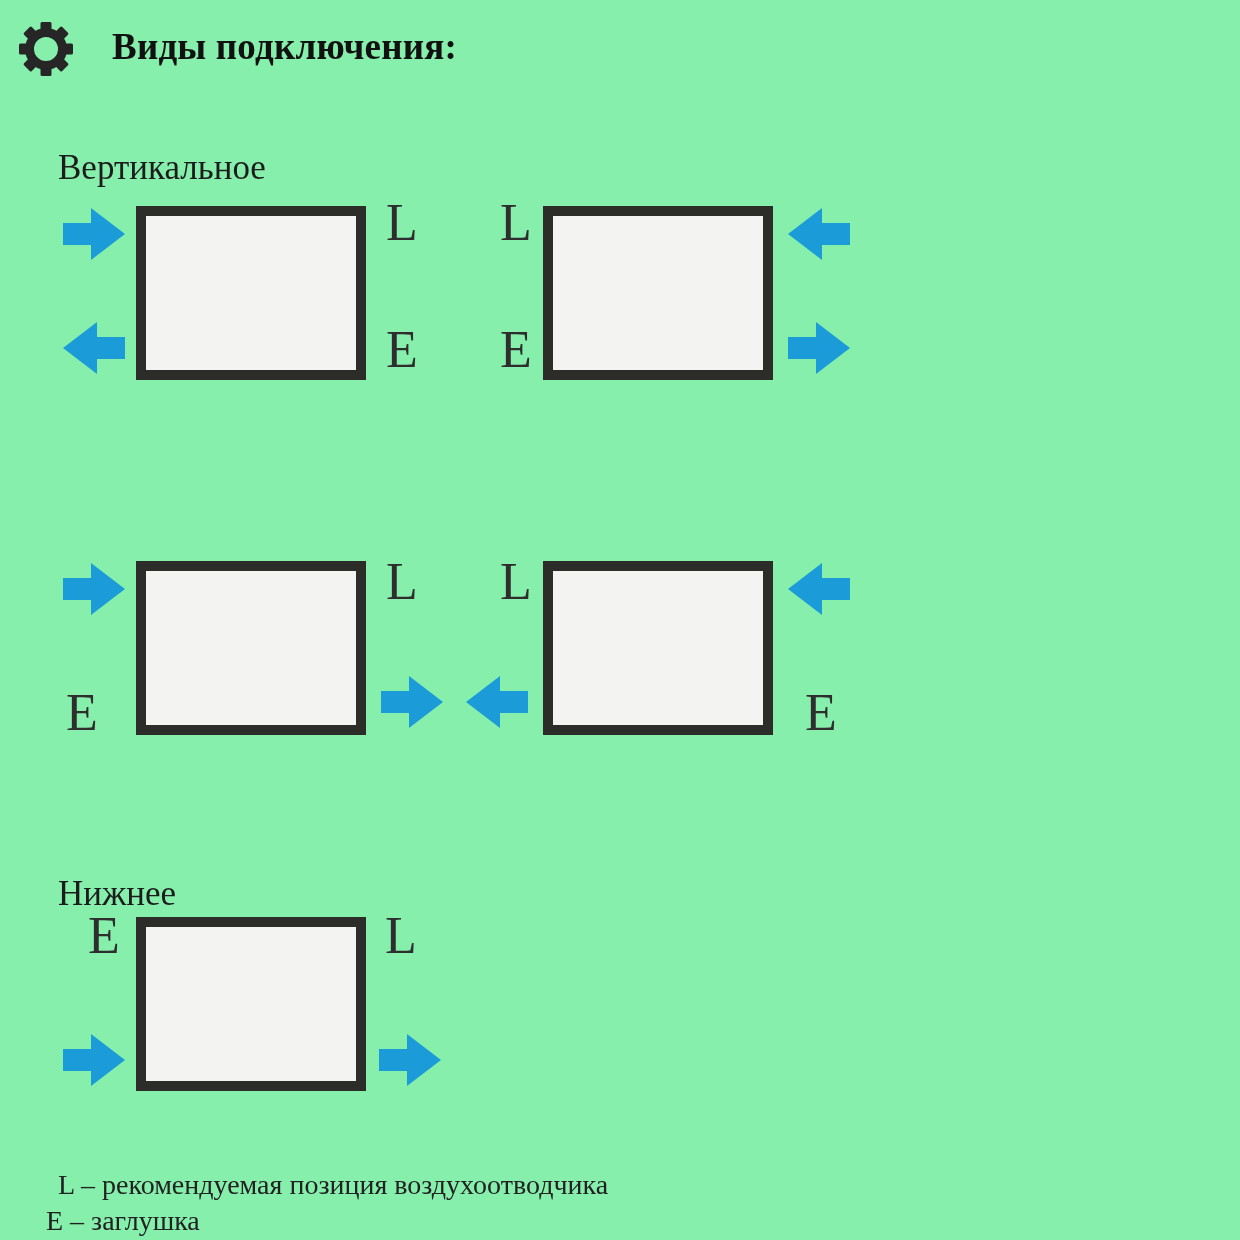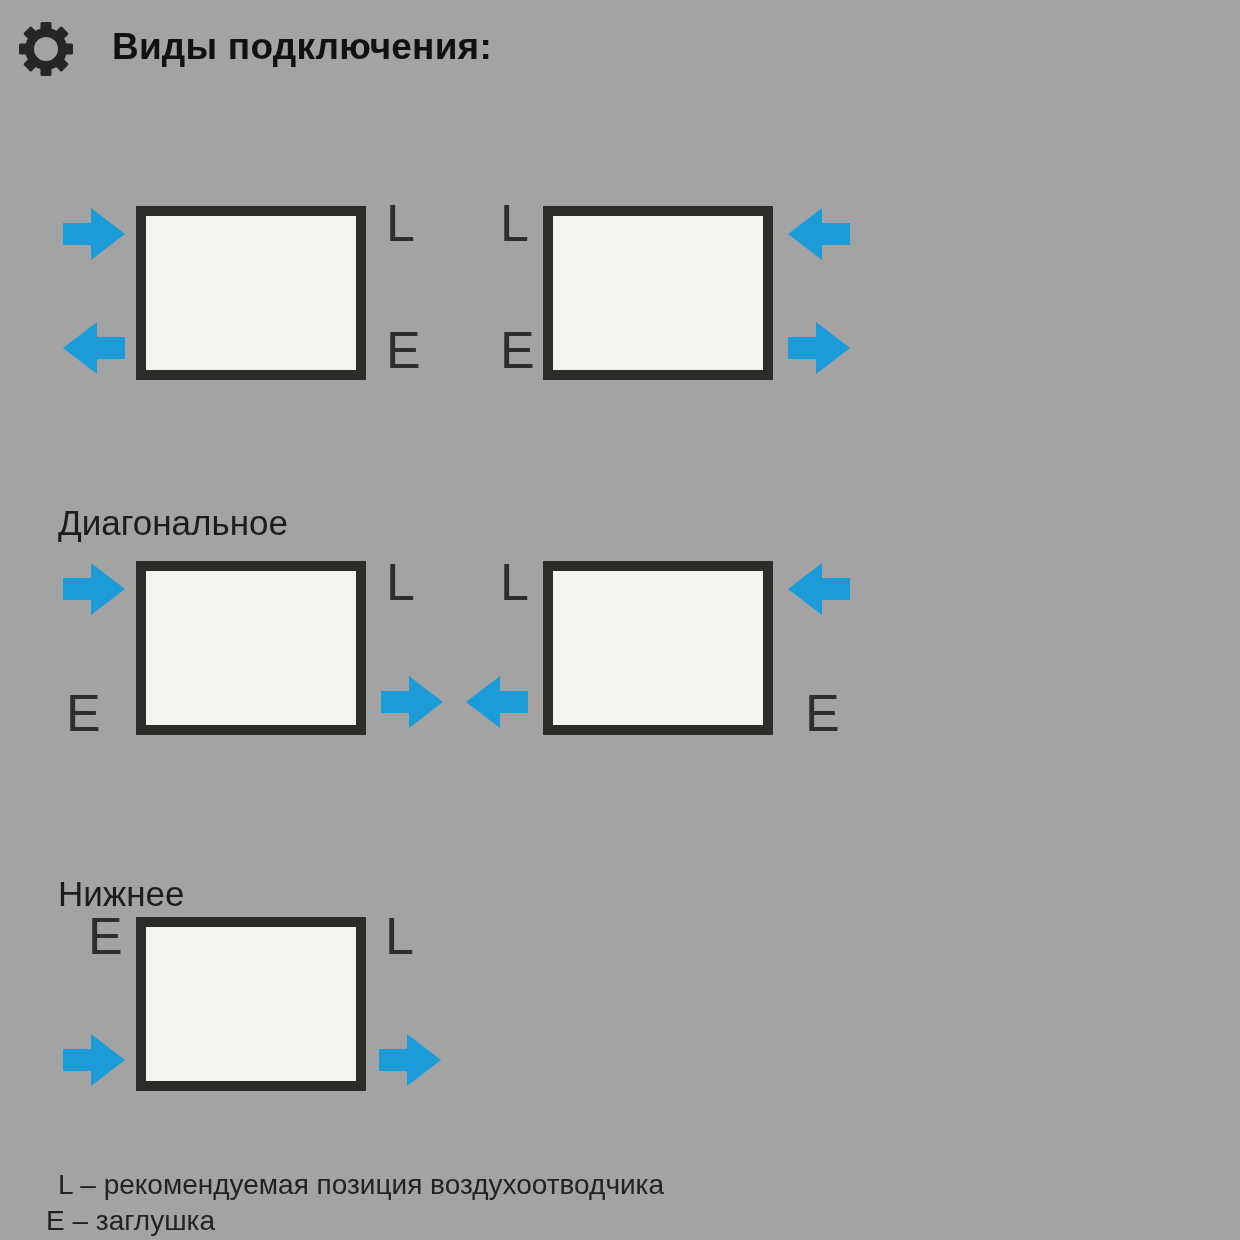--- a/index.html
+++ b/index.html
@@ -8,22 +8,22 @@
     --fill-light:#f3f3f2;
     --icon-dark:#262626;
     --text-dark:#1c1c1c;
     --label-dark:#2e2e2e;
   }
   *{margin:0;padding:0;box-sizing:border-box;}
   html,body{background:#ffffff;}
   .page{
     position:relative;
     width:1240px;height:1240px;
-    background:#a3a3a3;
-    font-family:Liberation Sans, sans-serif;
+    background:#86efac;
+    font-family:Liberation Serif, serif;
     overflow:hidden;
   }
   .abs{position:absolute;}
   .page-title{
     font-size:37px;font-weight:700;color:#111;
     line-height:1;white-space:nowrap;letter-spacing:.2px;
   }
   .section-title{
     font-size:35px;font-weight:300;color:var(--text-dark);
     line-height:1;white-space:nowrap;
@@ -63,20 +63,21 @@
           <rect x="-5.5" y="-27" width="11" height="12" rx="1.5" transform="rotate(225)"></rect>
           <rect x="-5.5" y="-27" width="11" height="12" rx="1.5" transform="rotate(270)"></rect>
           <rect x="-5.5" y="-27" width="11" height="12" rx="1.5" transform="rotate(315)"></rect>
         </g>
         <circle r="16.5" fill="none" stroke="currentColor" stroke-width="9"></circle>
       </g>
     </svg>
   </div>
   <h1 class="abs page-title" style="left:112px;top:28px;">Виды подключения:</h1>
 
+  <h2 class="abs section-title" style="left:58px;top:150px;">Вертикальное</h2>
 
   <div class="abs radiator" style="left:136px;top:206px;"></div>
   <div class="abs arrow" style="left:63px;top:208px;">
     <svg viewBox="0 0 62 52">
         <polygon fill="currentColor" points="0,15 28,15 28,0 62,26 28,52 28,37 0,37"></polygon>
       </svg>
   </div>
   <div class="abs arrow left" style="left:63px;top:322px;">
     <svg viewBox="0 0 62 52">
         <polygon fill="currentColor" points="0,15 28,15 28,0 62,26 28,52 28,37 0,37"></polygon>
@@ -92,21 +93,20 @@
     <svg viewBox="0 0 62 52">
         <polygon fill="currentColor" points="0,15 28,15 28,0 62,26 28,52 28,37 0,37"></polygon>
       </svg>
   </div>
   <div class="abs arrow" style="left:788px;top:322px;">
     <svg viewBox="0 0 62 52">
         <polygon fill="currentColor" points="0,15 28,15 28,0 62,26 28,52 28,37 0,37"></polygon>
       </svg>
   </div>
 
-  <h2 class="abs section-title" style="left:58px;top:505px;">Диагональное</h2>
 
   <div class="abs radiator" style="left:136px;top:561px;"></div>
   <div class="abs arrow" style="left:63px;top:563px;">
     <svg viewBox="0 0 62 52">
         <polygon fill="currentColor" points="0,15 28,15 28,0 62,26 28,52 28,37 0,37"></polygon>
       </svg>
   </div>
   <span class="abs port-label" style="left:386px;top:556px;">L</span>
   <span class="abs port-label" style="left:66px;top:687px;">E</span>
   <div class="abs arrow" style="left:381px;top:676px;">

